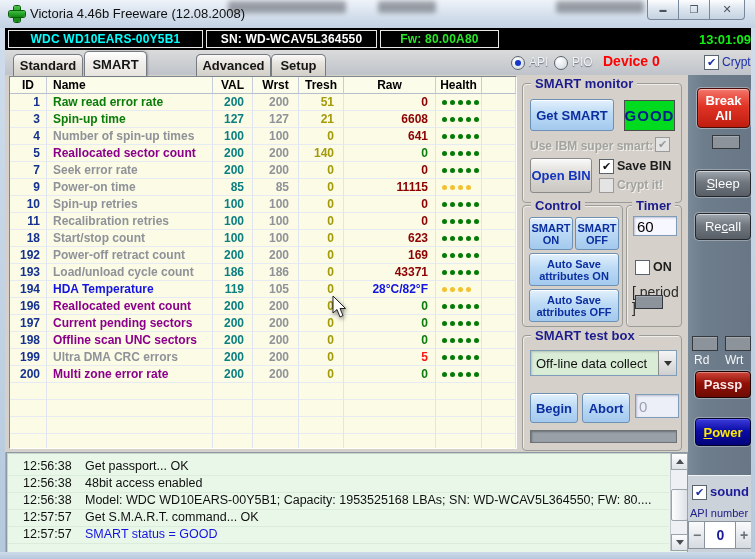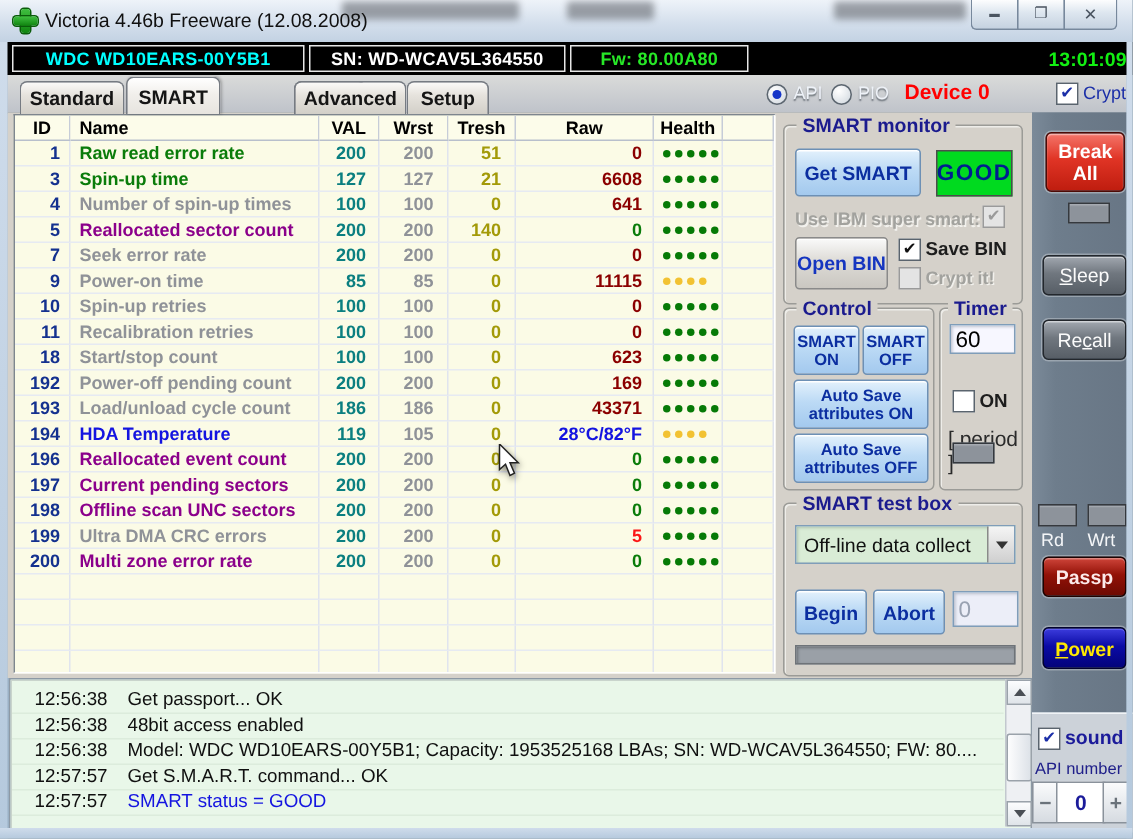--- a/index.html
+++ b/index.html
@@ -313,21 +313,21 @@
             <span class="dot" style="background: rgb(6, 122, 6);"></span>
             <span class="dot" style="background: rgb(6, 122, 6);"></span>
             <span class="dot" style="background: rgb(6, 122, 6);"></span>
             <span class="dot" style="background: rgb(6, 122, 6);"></span>
             <span class="dot" style="background: rgb(6, 122, 6);"></span>
           </div>
           <div></div>
         </div>
         <div class="trow">
           <div class="c-id">192</div>
-          <div class="c-name" style="color: rgb(143, 146, 152);">Power-off pending count</div>
+          <div class="c-name" style="color: rgb(143, 146, 152);">Power-off retract count</div>
           <div class="c-val">200</div>
           <div class="c-wrst">200</div>
           <div class="c-tresh">0</div>
           <div class="c-raw" style="color: rgb(139, 0, 0);">169</div>
           <div class="c-health">
             <span class="dot" style="background: rgb(6, 122, 6);"></span>
             <span class="dot" style="background: rgb(6, 122, 6);"></span>
             <span class="dot" style="background: rgb(6, 122, 6);"></span>
             <span class="dot" style="background: rgb(6, 122, 6);"></span>
             <span class="dot" style="background: rgb(6, 122, 6);"></span>

